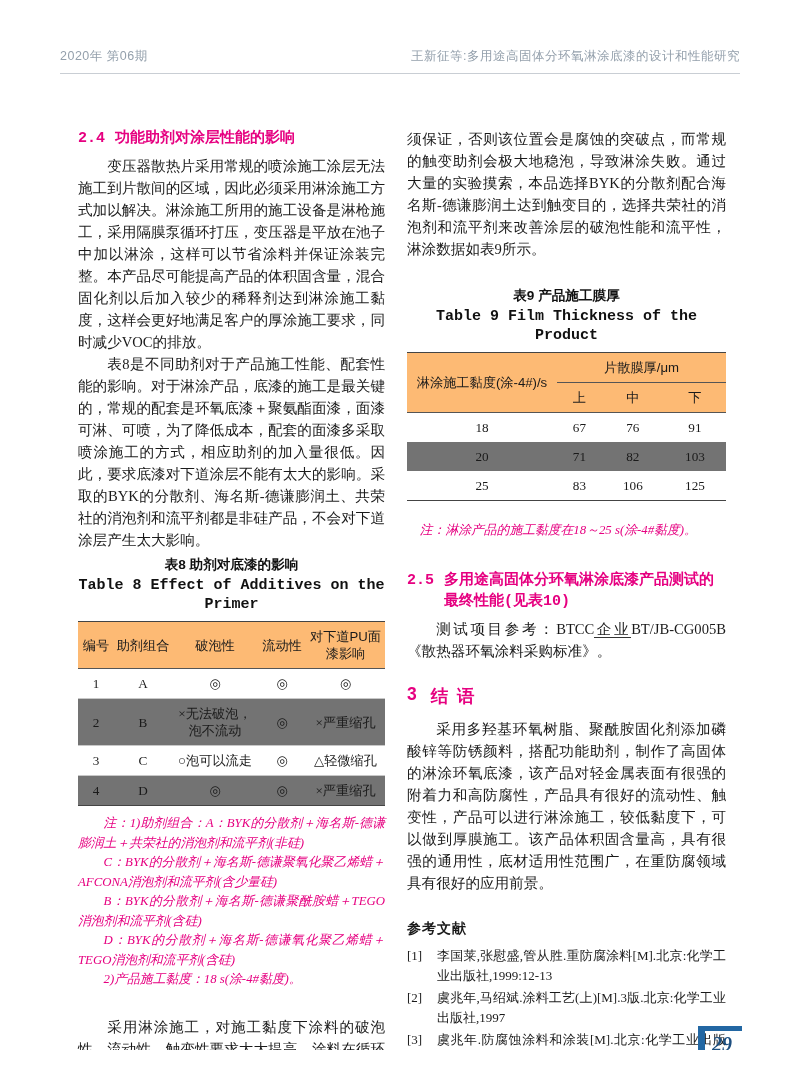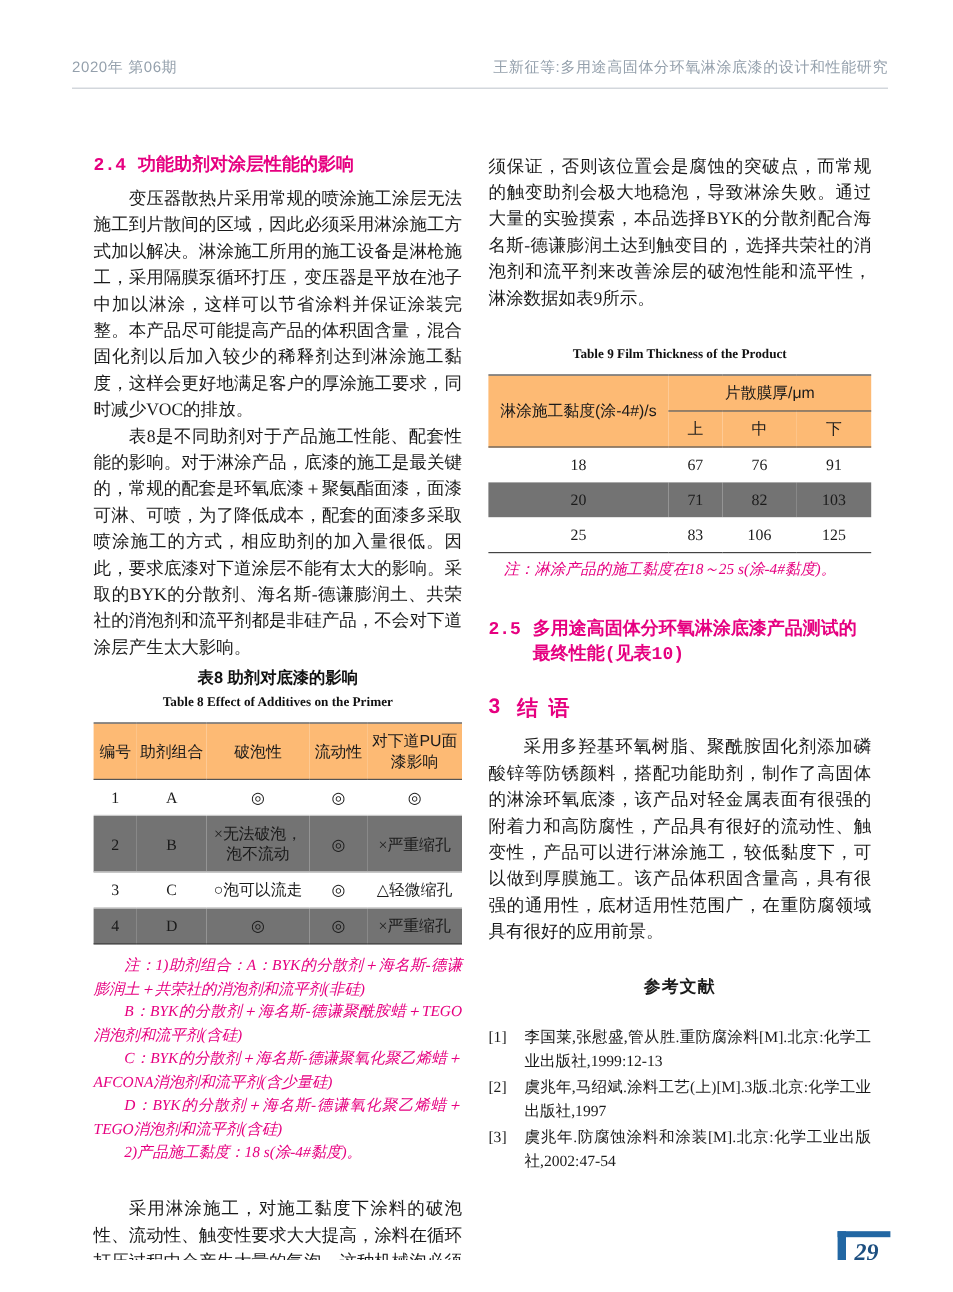--- a/index.html
+++ b/index.html
@@ -49,22 +49,22 @@
     font-weight: bold; font-size: 17.5px; color: #e60080;
     margin-top: 22px; margin-bottom: 10px; letter-spacing: 2px;
   }
   
   .tbl-cap { text-align: center; margin-top: 4px; line-height: 19px; }
   .tbl-cap .cap-zh {
     font-family: "Liberation Sans", "DejaVu Sans", sans-serif;
     font-weight: bold; font-size: 13.6px; color: #111;
   }
   .tbl-cap .cap-en {
-    font-family: Liberation Serif, serif;
-    font-weight: bold; font-size: 11px; color: #111; margin-top: 2px;
+    font-family: Liberation Mono, monospace;
+    font-weight: bold; font-size: 15px; color: #111; margin-top: 2px;
   }
   table.datat {
     width: 100%; border-collapse: collapse; margin-top: 7px;
     font-size: 13.2px; line-height: 17px;
     border-top: 1.5px solid #444; border-bottom: 1.5px solid #444;
   }
   table.datat th {
     background: #fdba74;
     font-family: "Liberation Sans", "DejaVu Sans", sans-serif;
     font-weight: normal; color: #1a1a1a;
@@ -72,27 +72,27 @@
   }
   table.datat thead { border-bottom: 1px solid #555; }
   table.datat td { padding: 6px 2px; text-align: center; vertical-align: middle; }
   table.t8 tbody tr { border-top: 1px solid #c8c8c8; }
   table.t8 tbody tr:first-child { border-top: none; }
   tr.pink { background: #737373; }
   th.grp { border-bottom: 1px solid #555; }
   
   .notes { margin-top: 8px; color: #e60080; font-size: 12.8px; line-height: 19.5px; font-style: italic; text-align: justify; }
   .notes p { text-indent: 2em; }
-  .tbl-note { margin-top: 4px; color: #e60080; font-size: 12.8px; line-height: 19px; font-style: italic; text-indent: 1em; }
+  .tbl-note { margin-top: 20px; color: #e60080; font-size: 12.8px; line-height: 19px; font-style: italic; text-indent: 1em; }
   .u-proper { border-bottom: 1px solid #333; }
   
   .refs-head {
-    text-align: center; font-weight: bold; font-size: 14px;
-    font-family: "Liberation Sans", "DejaVu Sans", sans-serif;
-    margin-top: 26px; margin-bottom: 22px; letter-spacing: 1px;
+    font-weight: bold; font-size: 14px;
+    font-family: "Liberation Sans", "DejaVu Sans", sans-serif;
+    margin-top: 26px; margin-bottom: 8px; letter-spacing: 1px;
   }
   .ref { display: flex; gap: 8px; font-size: 13px; line-height: 20px; text-align: justify; margin-bottom: 2px; }
   .ref .ref-num { flex: 0 0 22px; }
   
   .ftr {
     position: absolute; top: 1026px; right: 52px;
     display: flex; align-items: flex-start; gap: 9px;
   }
   .ftr-text { text-align: right; padding-top: 2px; }
   .ftr-zh {
@@ -179,34 +179,35 @@
             <td>D</td>
             <td>◎</td>
             <td>◎</td>
             <td>×严重缩孔</td>
           </tr>
         </tbody>
       </table>
 
       <div class="notes">
         <p>注：1)助剂组合：A：BYK的分散剂＋海名斯-德谦膨润土＋共荣社的消泡剂和流平剂(非硅)</p>
+        <p>C：BYK的分散剂＋海名斯-德谦聚氧化聚乙烯蜡＋AFCONA消泡剂和流平剂(含少量硅)</p>
         <p>B：BYK的分散剂＋海名斯-德谦聚酰胺蜡＋TEGO消泡剂和流平剂(含硅)</p>
-        <p>C：BYK的分散剂＋海名斯-德谦聚氧化聚乙烯蜡＋AFCONA消泡剂和流平剂(含少量硅)</p>
         <p>D：BYK的分散剂＋海名斯-德谦氧化聚乙烯蜡＋TEGO消泡剂和流平剂(含硅)</p>
         <p>2)产品施工黏度：18 s(涂-4#黏度)。</p>
       </div>
 
       <p class="para mt26">采用淋涂施工，对施工黏度下涂料的破泡性、流动性、触变性要求大大提高，涂料在循环打压过程中会产生大量的气泡，这种机械泡必须迅速消除，否则会造成涂装设备的缺陷；变压器片散边缘部位膜厚必</p>
     </div>
 
     <div class="col-r">
 
       <p class="para noindent">须保证，否则该位置会是腐蚀的突破点，而常规的触变助剂会极大地稳泡，导致淋涂失败。通过大量的实验摸索，本品选择BYK的分散剂配合海名斯-德谦膨润土达到触变目的，选择共荣社的消泡剂和流平剂来改善涂层的破泡性能和流平性，淋涂数据如表9所示。</p>
 
       <div class="tbl-cap mt26">
+        <div class="cap-zh">表9  产品施工膜厚</div>
         <div class="cap-en">Table 9  Film Thickness of the Product</div>
       </div>
 
       <table class="datat t9">
         <thead>
           <tr>
             <th rowspan="2" style="width:150px">淋涂施工黏度(涂-4#)/s</th>
             <th colspan="3" class="grp">片散膜厚/μm</th>
           </tr>
           <tr>
@@ -237,20 +238,21 @@
         </tbody>
       </table>
 
       <div class="tbl-note">注：淋涂产品的施工黏度在18～25 s(涂-4#黏度)。</div>
 
       <div class="sec-head mt30">
         <span class="sec-num">2.5</span>
         <span>多用途高固体分环氧淋涂底漆产品测试的最终性能(见表10)</span>
       </div>
 
+      <p class="para"><span>测试项目参考：BTCC</span><span class="u-proper">企业</span><span>BT/JB-CG005B《散热器环氧涂料采购标准》。</span></p>
 
       <div class="sec3-head">
         <span>3</span>
         <span>结  语</span>
       </div>
 
       <p class="para">采用多羟基环氧树脂、聚酰胺固化剂添加磷酸锌等防锈颜料，搭配功能助剂，制作了高固体的淋涂环氧底漆，该产品对轻金属表面有很强的附着力和高防腐性，产品具有很好的流动性、触变性，产品可以进行淋涂施工，较低黏度下，可以做到厚膜施工。该产品体积固含量高，具有很强的通用性，底材适用性范围广，在重防腐领域具有很好的应用前景。</p>
 
       <div class="refs-head">参考文献</div>
 

